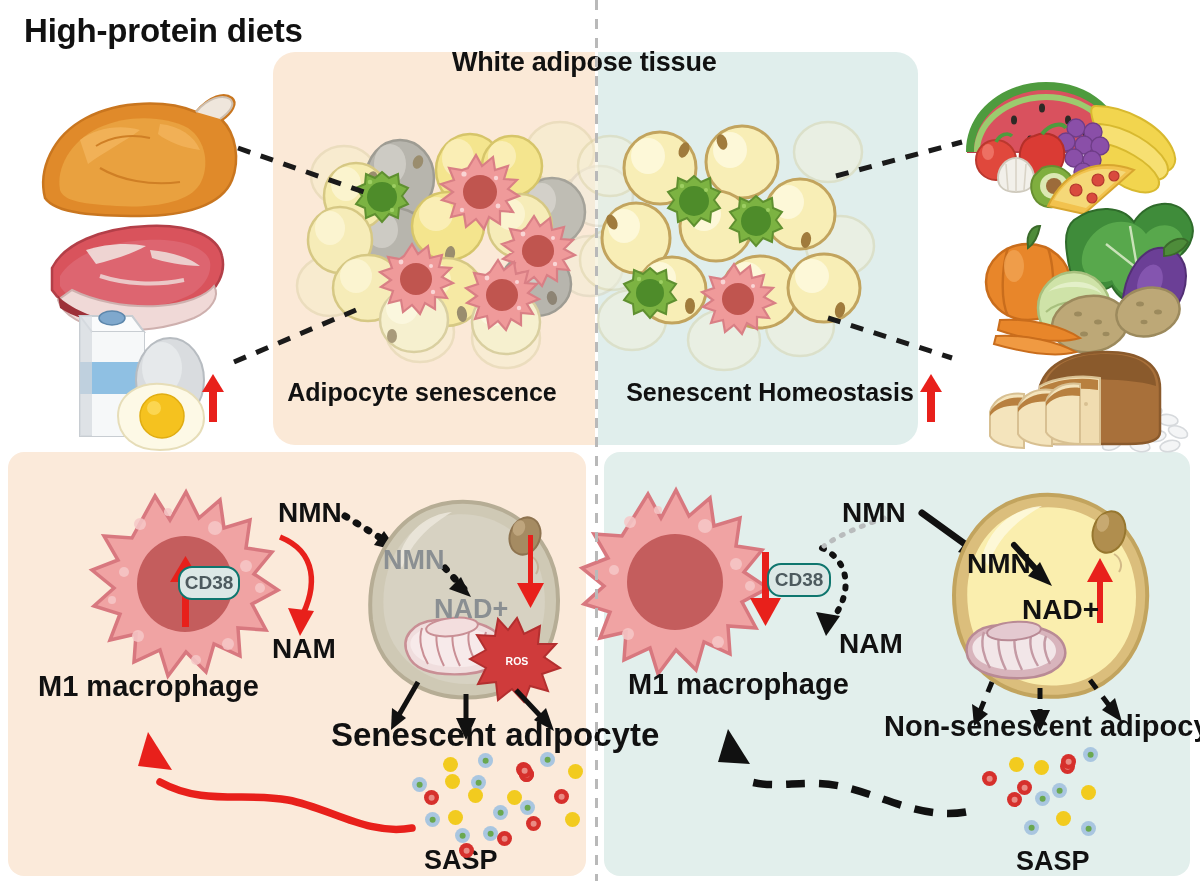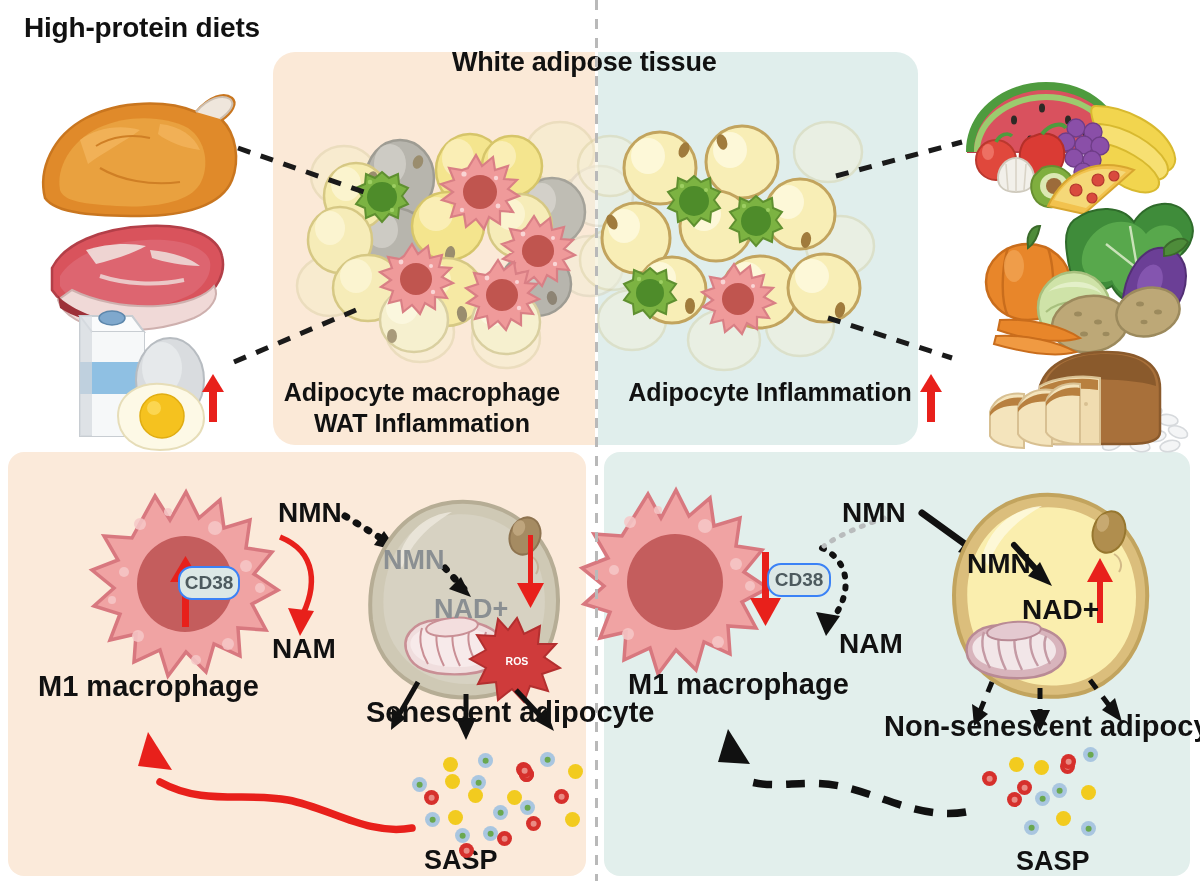--- a/index.html
+++ b/index.html
@@ -27,21 +27,21 @@
   .panel-botleft  { left:8px;    top:452px; width:578px; height:424px;
                     background:#fbeada; border-radius:16px; }
   .panel-botright { left:604px;  top:452px; width:586px; height:424px;
                     background:#e2efec; border-radius:16px; }
 
   
   .heading {
     position:absolute; font-weight:bold; color:#111;
     letter-spacing:-0.2px; white-space:nowrap;
   }
-  .hd-left  { left:24px;  top:12px;  font-size:28px; }
+  .hd-left  { left:24px;  top:12px;  font-size:33px; }
   .hd-right { left:950px; top:12px;  font-size:29px; }
   .hd-wat   { left:452px; top:47px;  font-size:27px; }
 
   
   .status {
     position:absolute; font-weight:bold; font-size:25px; color:#111;
     text-align:center; line-height:1.22; white-space:nowrap;
   }
   .status-left  { left:262px; top:377px; width:320px; }
   .status-right { left:620px; top:377px; width:300px; }
@@ -50,21 +50,21 @@
   .uparrow { position:absolute; width:22px; height:44px; }
   .ua-left  { left:202px; top:374px; }
   .ua-right { left:920px; top:374px; }
 
   
   .lbl { position:absolute; font-weight:bold; color:#111; white-space:nowrap; }
   .lbl-gray  { color:#8a8f92; }
 
   
   .cd38 {
-    position:absolute; background:#dce8e6; border:2px solid #3b82f6;
+    position:absolute; background:#dce8e6; border:2px solid #0f766e;
     border-radius:14px; display:flex; align-items:center; justify-content:center;
     font-weight:bold; color:#4d5a5e;
   }
 
   
   .dot { position:absolute; border-radius:50%; }
   .dot-yellow { background:#f2cb1f; }
   .dot-blue   { background:#a9c6e0; }
   .dot-blue::after, .dot-red::after {
     content:""; position:absolute; left:50%; top:50%; transform:translate(-50%,-50%);
@@ -671,33 +671,32 @@
     </svg>
   </div>
   <div class="uparrow ua-right">
     <svg width="22" height="48" viewBox="0 0 22 48">
       <rect x="7" y="14" width="8" height="34" fill="#e8201b"></rect>
       <path d="M11 0 L22 18 L0 18 Z" fill="#e8201b"></path>
     </svg>
   </div>
 
   <div class="status status-left">
-    <div>Adipocyte macrophage</div>
-    <div>WAT Inflammation</div>
+    <div>Adipocyte senescence</div>
   </div>
   <div class="status status-right">
-    <div>Adipocyte Inflammation</div>
+    <div>Senescent Homeostasis</div>
   </div>
 
   <div class="lbl" style="left:278px; top:497px; font-size:28px;">NMN</div>
   <div class="lbl lbl-gray" style="left:383px; top:545px; font-size:27px;">NMN</div>
   <div class="lbl" style="left:272px; top:633px; font-size:28px;">NAM</div>
   <div class="lbl lbl-gray" style="left:434px; top:594px; font-size:27px;">NAD+</div>
   <div class="lbl" style="left:38px;  top:670px; font-size:29px;">M1 macrophage</div>
-  <div class="lbl" style="left:331px; top:696px; font-size:29px;margin-left:35px;">Senescent adipocyte</div>
+  <div class="lbl" style="left:331px; top:716px; font-size:33px;">Senescent adipocyte</div>
   <div class="lbl" style="left:424px; top:845px; font-size:27px;">SASP</div>
   <div class="cd38" style="left:178px; top:566px; width:62px; height:34px; font-size:19px;">CD38</div>
 
   <div class="lbl" style="left:842px; top:497px; font-size:28px;">NMN</div>
   <div class="lbl" style="left:967px; top:548px; font-size:28px;">NMN</div>
   <div class="lbl" style="left:839px; top:628px; font-size:28px;">NAM</div>
   <div class="lbl" style="left:1022px; top:594px; font-size:28px;">NAD+</div>
   <div class="lbl" style="left:628px; top:668px; font-size:29px;">M1 macrophage</div>
   <div class="lbl" style="left:884px; top:710px; font-size:29px;">Non-senescent adipocyte</div>
   <div class="lbl" style="left:1016px; top:846px; font-size:27px;">SASP</div>

